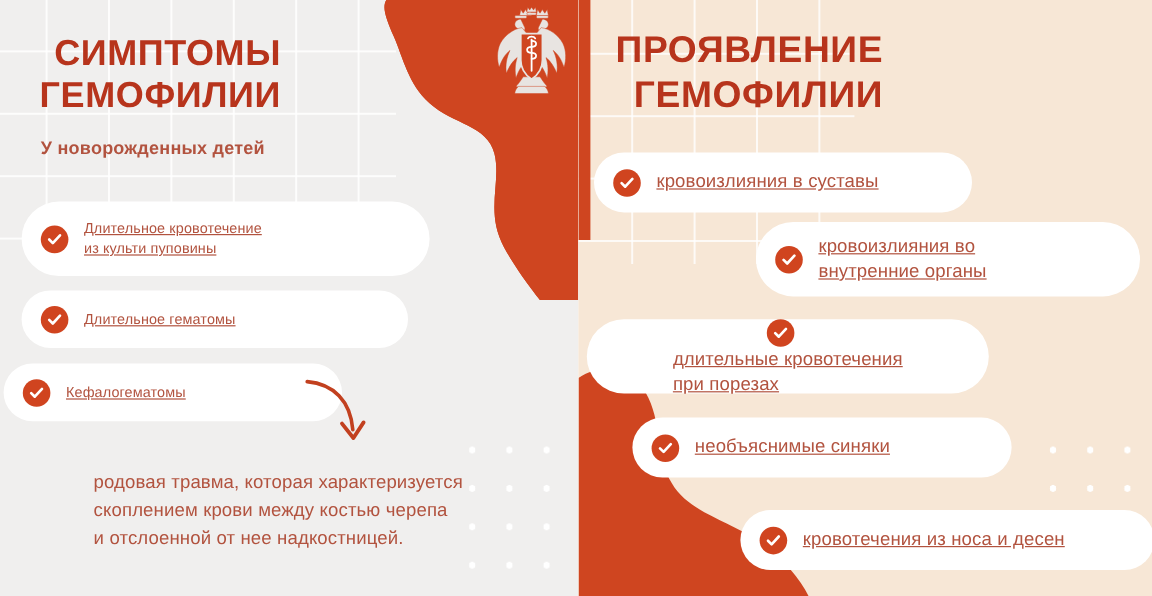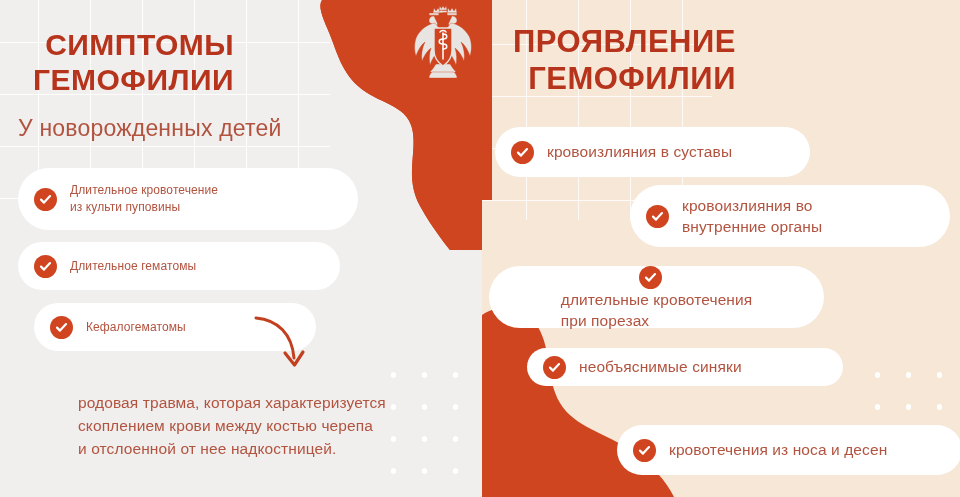--- a/index.html
+++ b/index.html
@@ -59,22 +59,22 @@
     color:#b7341c;
     font-weight:bold;
     letter-spacing:.5px;
     line-height:1.18;
     white-space:pre-line;
     text-align:right;
   }
   #title-left{left:33px;top:27px;font-size:30px;}
   #title-right{left:513px;top:24px;font-size:31px;}
   #subtitle-left{
-    position:absolute;left:18px;top:115px;
-    font-size:23px;font-weight:normal;color:#b2533f;
+    position:absolute;left:34px;top:115px;
+    font-size:15px;font-weight:bold;color:#b2533f;
     letter-spacing:.2px;
   }
 
   
   .pill{
     position:absolute;
     background:#ffffff;
     border-radius:40px;
     display:flex;align-items:center;
     box-sizing:border-box;
@@ -86,33 +86,34 @@
     display:flex;align-items:center;justify-content:center;
     margin-right:13px;
   }
   .pill .check svg{display:block;}
   .pill .ptext{
     color:#b2533f;
     font-size:15.5px;
     line-height:1.38;
     white-space:pre-line;
     letter-spacing:.1px;
+    text-decoration:underline;
   }
   .pill.big .ptext{font-size:12px;}
 
   
   #pill-l-0{left:18px;top:168px;width:340px;height:62px;padding:0 16px;}
   #pill-l-1{left:18px;top:242px;width:322px;height:48px;padding:0 16px;}
-  #pill-l-2{left:34px;top:303px;width:282px;height:48px;padding:0 16px;}
+  #pill-l-2{left:3px;top:303px;width:282px;height:48px;padding:0 16px;}
 
   
   #pill-r-0{left:495px;top:127px;width:315px;height:50px;padding:0 16px;}
   #pill-r-1{left:630px;top:185px;width:320px;height:62px;padding:0 16px;}
   #pill-r-2{left:489px;top:266px;width:335px;height:62px;padding:0 16px;flex-direction:column;}
-  #pill-r-3{left:527px;top:348px;width:316px;height:38px;padding:0 16px;}
+  #pill-r-3{left:527px;top:348px;width:316px;height:50px;padding:0 16px;}
   #pill-r-4{left:617px;top:425px;width:345px;height:50px;padding:0 16px;}
 
   
   #arrow-note{position:absolute;left:252px;top:312px;width:80px;height:72px;}
   #note-left{
     position:absolute;left:78px;top:392px;width:390px;
     color:#b2533f;font-size:15.5px;line-height:1.47;
     white-space:pre-line;letter-spacing:.1px;
   }
 </style>

